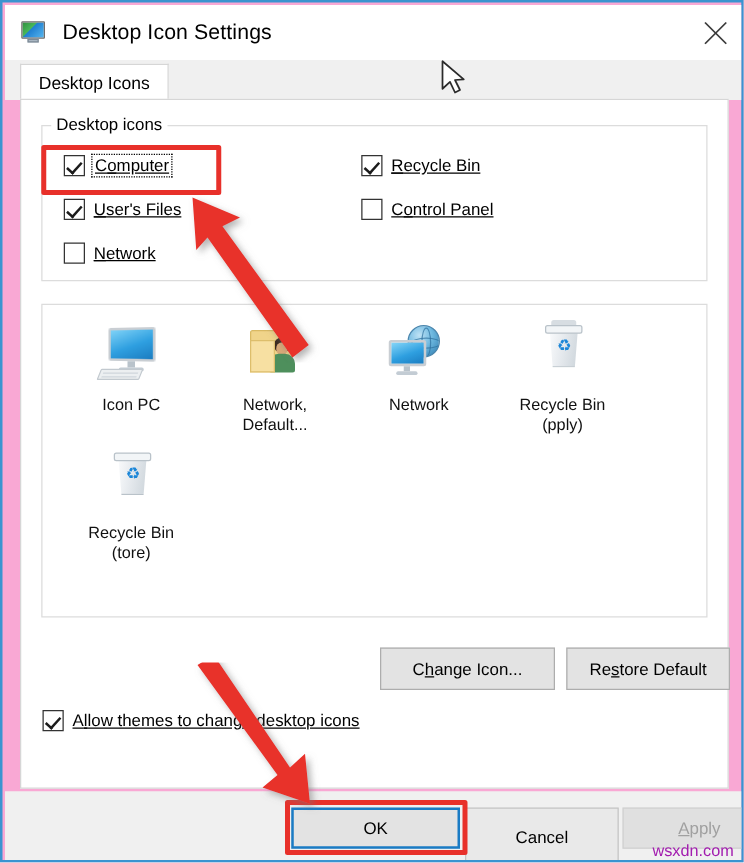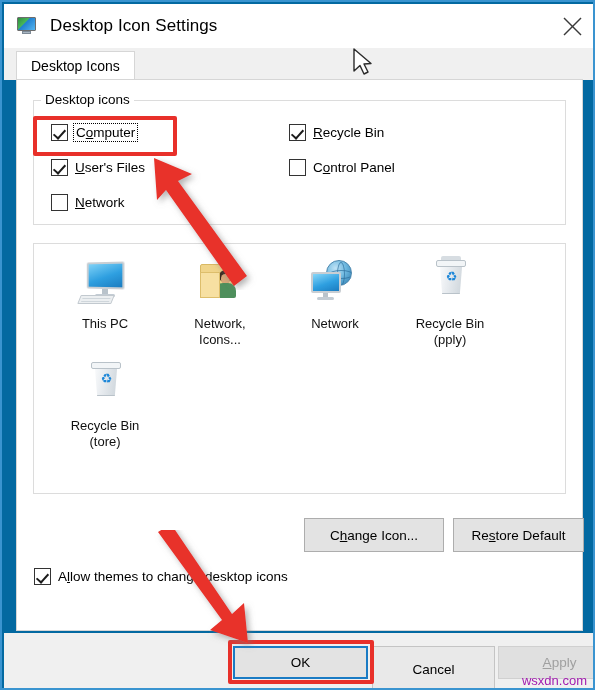--- a/index.html
+++ b/index.html
@@ -9,21 +9,21 @@
     font-family:"Liberation Sans",sans-serif;
     font-size:13px;
     color:#000;
     overflow:hidden;
     position:relative;
   }
   .window{
     position:absolute;left:0;top:0;width:595px;height:690px;
     box-sizing:border-box;
     border:2px solid #3a94d0;
-    background:#0369a1;
+    background:#f9a8d4;
     overflow:hidden;
   }
   
   .titlebar{
     position:absolute;left:2px;top:2px;width:591px;height:44px;
     background:#ffffff;
     display:flex;align-items:center;
   }
   .title-icon{
     width:22px;height:20px;margin-left:12px;margin-right:12px;
@@ -89,21 +89,21 @@
   .chkbox{
     width:17px;height:17px;box-sizing:border-box;
     border:1px solid #333;background:#fff;
     position:relative;flex:none;margin-right:7px;
   }
   .chkbox.checked::after{
     content:"";position:absolute;left:4px;top:2px;
     width:5px;height:10px;border:solid #1b1b1b;
     border-width:0 2px 2px 0;transform:rotate(42deg);
   }
-  .chk-label{font-size:13.5px;white-space:nowrap;}
+  .chk-label{font-size:13.5px;white-space:nowrap;text-decoration:underline;}
   .chk-label u{text-decoration:underline;}
   .focusring{
     outline:1px dotted #000;outline-offset:1px;padding:0 1px;
   }
 
   
   .preview{
     position:absolute;left:16px;top:163px;width:533px;height:251px;
     border:1px solid #dcdcdc;background:#fff;
     box-sizing:border-box;
@@ -256,33 +256,33 @@
 
       <div class="icon-cell" style="left:13px;top:14px;">
         <div class="icon-art">
           <div class="m-screen"></div>
             <div class="m-neck"></div>
             <div class="m-base"></div>
           <div class="m-kb">
               <i></i>
             </div>
         </div>
-        <div class="icon-cap">This PC</div>
+        <div class="icon-cap">Icon PC</div>
       </div>
 
       <div class="icon-cell" style="left:128px;top:14px;">
         <div class="icon-art">
           <div class="f-back"></div>
             <div class="p-head"></div>
             <div class="p-face"></div>
           <div class="p-body"></div>
             <div class="f-front"></div>
         </div>
         <div class="icon-cap">Network,</div>
-        <div class="icon-cap">Icons...</div>
+        <div class="icon-cap">Default...</div>
       </div>
 
       <div class="icon-cell" style="left:243px;top:14px;">
         <div class="icon-art">
           <div class="n-globe"></div>
             <div class="n-screen"></div>
           <div class="n-neck"></div>
             <div class="n-base"></div>
         </div>
         <div class="icon-cap">Network</div>

